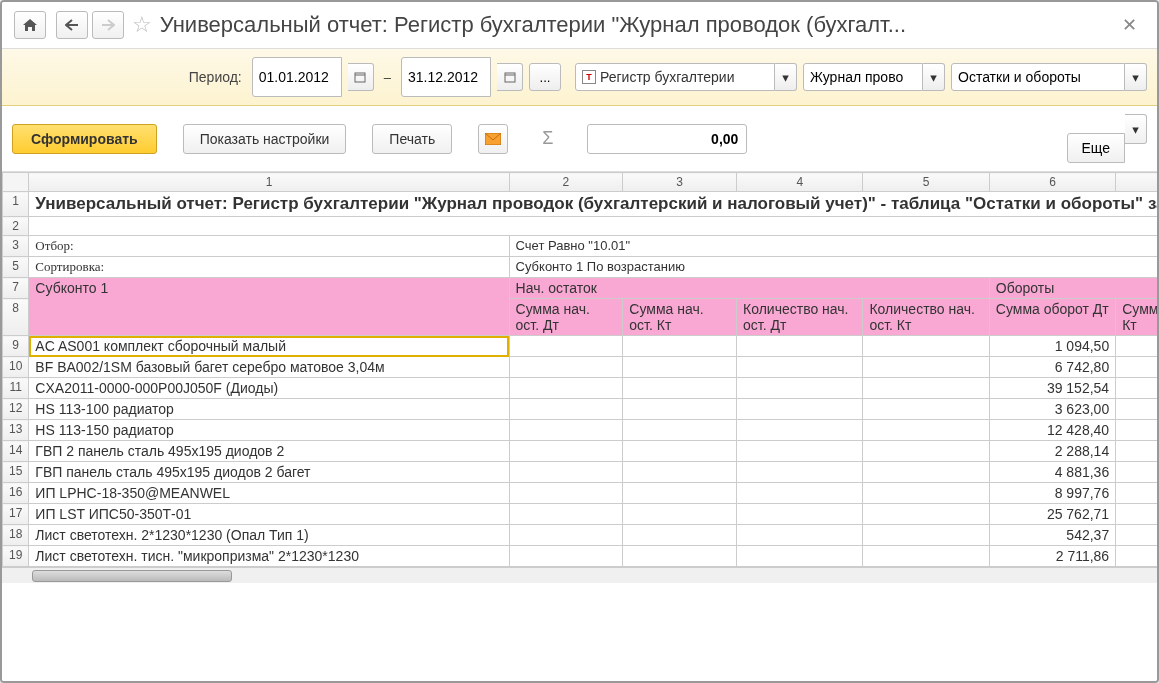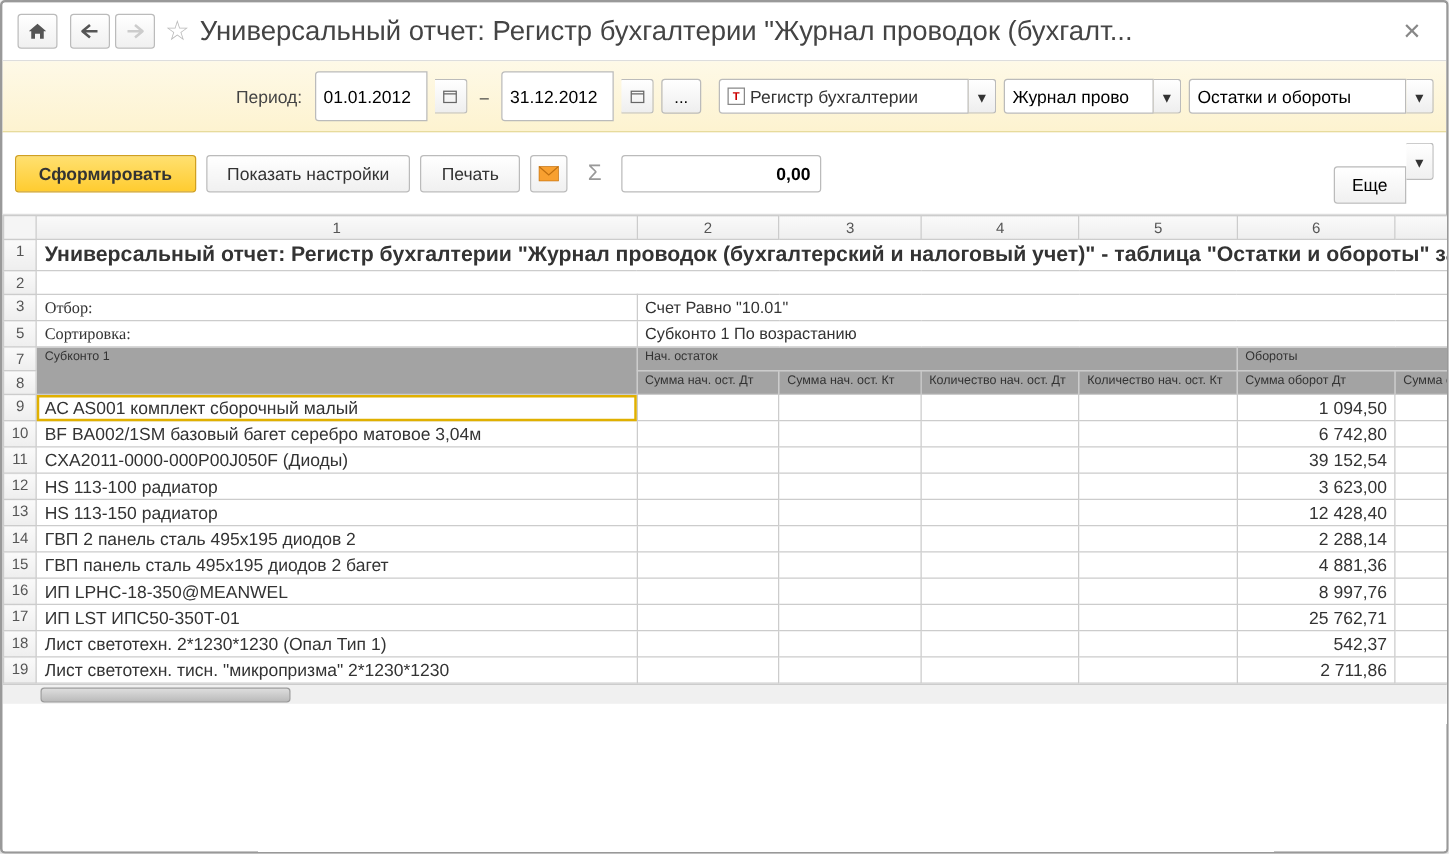--- a/index.html
+++ b/index.html
@@ -20,41 +20,41 @@
 .dash { margin: 0 4px; }
 .dots-btn { width: 32px; height: 28px; border: 1px solid #bbb; border-radius: 3px; background: linear-gradient(#fff,#eee); cursor: pointer; }
 .combo { display: flex; height: 28px; }
 .combo-input { height: 28px; border: 1px solid #bbb; border-radius: 3px 0 0 3px; padding: 0 6px; font-size: 14px; background: #fff; }
 .combo-input.w1 { width: 200px; display: flex; align-items: center; gap: 4px; }
 .combo-input.w2 { width: 120px; }
 .combo-input.w3 { width: 174px; }
 .combo-btn { width: 22px; height: 28px; border: 1px solid #bbb; border-left: none; border-radius: 0 3px 3px 0; background: linear-gradient(#fff,#eee); display: flex; align-items: center; justify-content: center; cursor: pointer; }
 .t-icon { width: 14px; height: 14px; border: 1px solid #888; display: inline-flex; align-items: center; justify-content: center; font-size: 9px; color: #c00; font-weight: bold; }
 
-.action-bar { display: flex; align-items: center; padding: 8px 10px; background: #fff; border-bottom: 1px solid #ddd; gap: 8px; }
+.action-bar { display: flex; align-items: center; padding: 8px 10px; background: #fff; border-bottom: 1px solid #ddd; gap: 26px; }
 .btn-primary { height: 30px; padding: 0 18px; border: 1px solid #d0a020; border-radius: 3px; background: linear-gradient(#ffe070,#ffcc30); font-size: 14px; font-weight: bold; color: #333; cursor: pointer; }
 .btn-secondary { height: 30px; padding: 0 16px; border: 1px solid #bbb; border-radius: 3px; background: linear-gradient(#fff,#f0f0f0); font-size: 14px; color: #333; cursor: pointer; }
 .mail-icon { width: 30px; height: 30px; border: 1px solid #bbb; border-radius: 3px; background: linear-gradient(#fff,#f0f0f0); display: flex; align-items: center; justify-content: center; cursor: pointer; font-size: 14px; }
 .sigma { font-size: 18px; color: #999; padding: 0 8px; }
 .num-input { width: 160px; height: 30px; border: 1px solid #bbb; border-radius: 3px; text-align: right; padding: 0 8px; font-size: 14px; background: #fff; font-weight: bold; }
 .spacer { flex: 1; }
 .more-btn { display: flex; }
 .more-main { height: 30px; padding: 0 14px; border: 1px solid #bbb; border-radius: 3px 0 0 3px; background: linear-gradient(#fff,#f0f0f0); font-size: 14px; cursor: pointer; margin-top: 19px; }
 .more-drop { width: 22px; height: 30px; border: 1px solid #bbb; border-left: none; border-radius: 0 3px 3px 0; background: linear-gradient(#fff,#f0f0f0); display: flex; align-items: center; justify-content: center; cursor: pointer; }
 
 .report-area { flex: 1; overflow: auto; background: #fff; }
 .sheet { border-collapse: collapse; font-size: 13px; }
 .sheet td, .sheet th { border: 1px solid #ccc; padding: 2px 6px; white-space: nowrap; vertical-align: top; }
 .ruler-corner { background: #f5f5f5; width: 30px; height: 14px; border: 1px solid #ccc; }
 .ruler-col { background: linear-gradient(#fafafa,#eee); text-align: center; font-size: 12px; color: #555; height: 14px; }
 .ruler-row { background: linear-gradient(#fafafa,#eee); text-align: center; font-size: 12px; color: #555; width: 30px; }
 .title-cell { font-size: 17px; font-weight: bold; padding: 6px 8px; }
 .meta-label { font-size: 13px; font-family: Liberation Serif, serif; }
 .meta-val { font-size: 13px; }
-.hdr-cell { background: #a3a3a3; font-weight: normal; font-size: 10px; padding: 4px 6px; }
+.hdr-cell { background: #f9a8d4; font-weight: normal; font-size: 14px; padding: 4px 6px; }
 .data-cell { font-size: 14px; }
 .num-cell { text-align: right; font-size: 14px; }
 .sel-cell { background: #fff; outline: 2px solid #e0b000; outline-offset: -2px; }
 
 .scrollbar-h { height: 16px; background: #f0f0f0; border-top: 1px solid #ccc; display: flex; align-items: center; }
 .sb-thumb-h { height: 12px; width: 200px; background: linear-gradient(#ddd,#bbb); border: 1px solid #999; border-radius: 3px; margin-left: 30px; }
 
 svg { display: block; }
 </style>
 </head>

